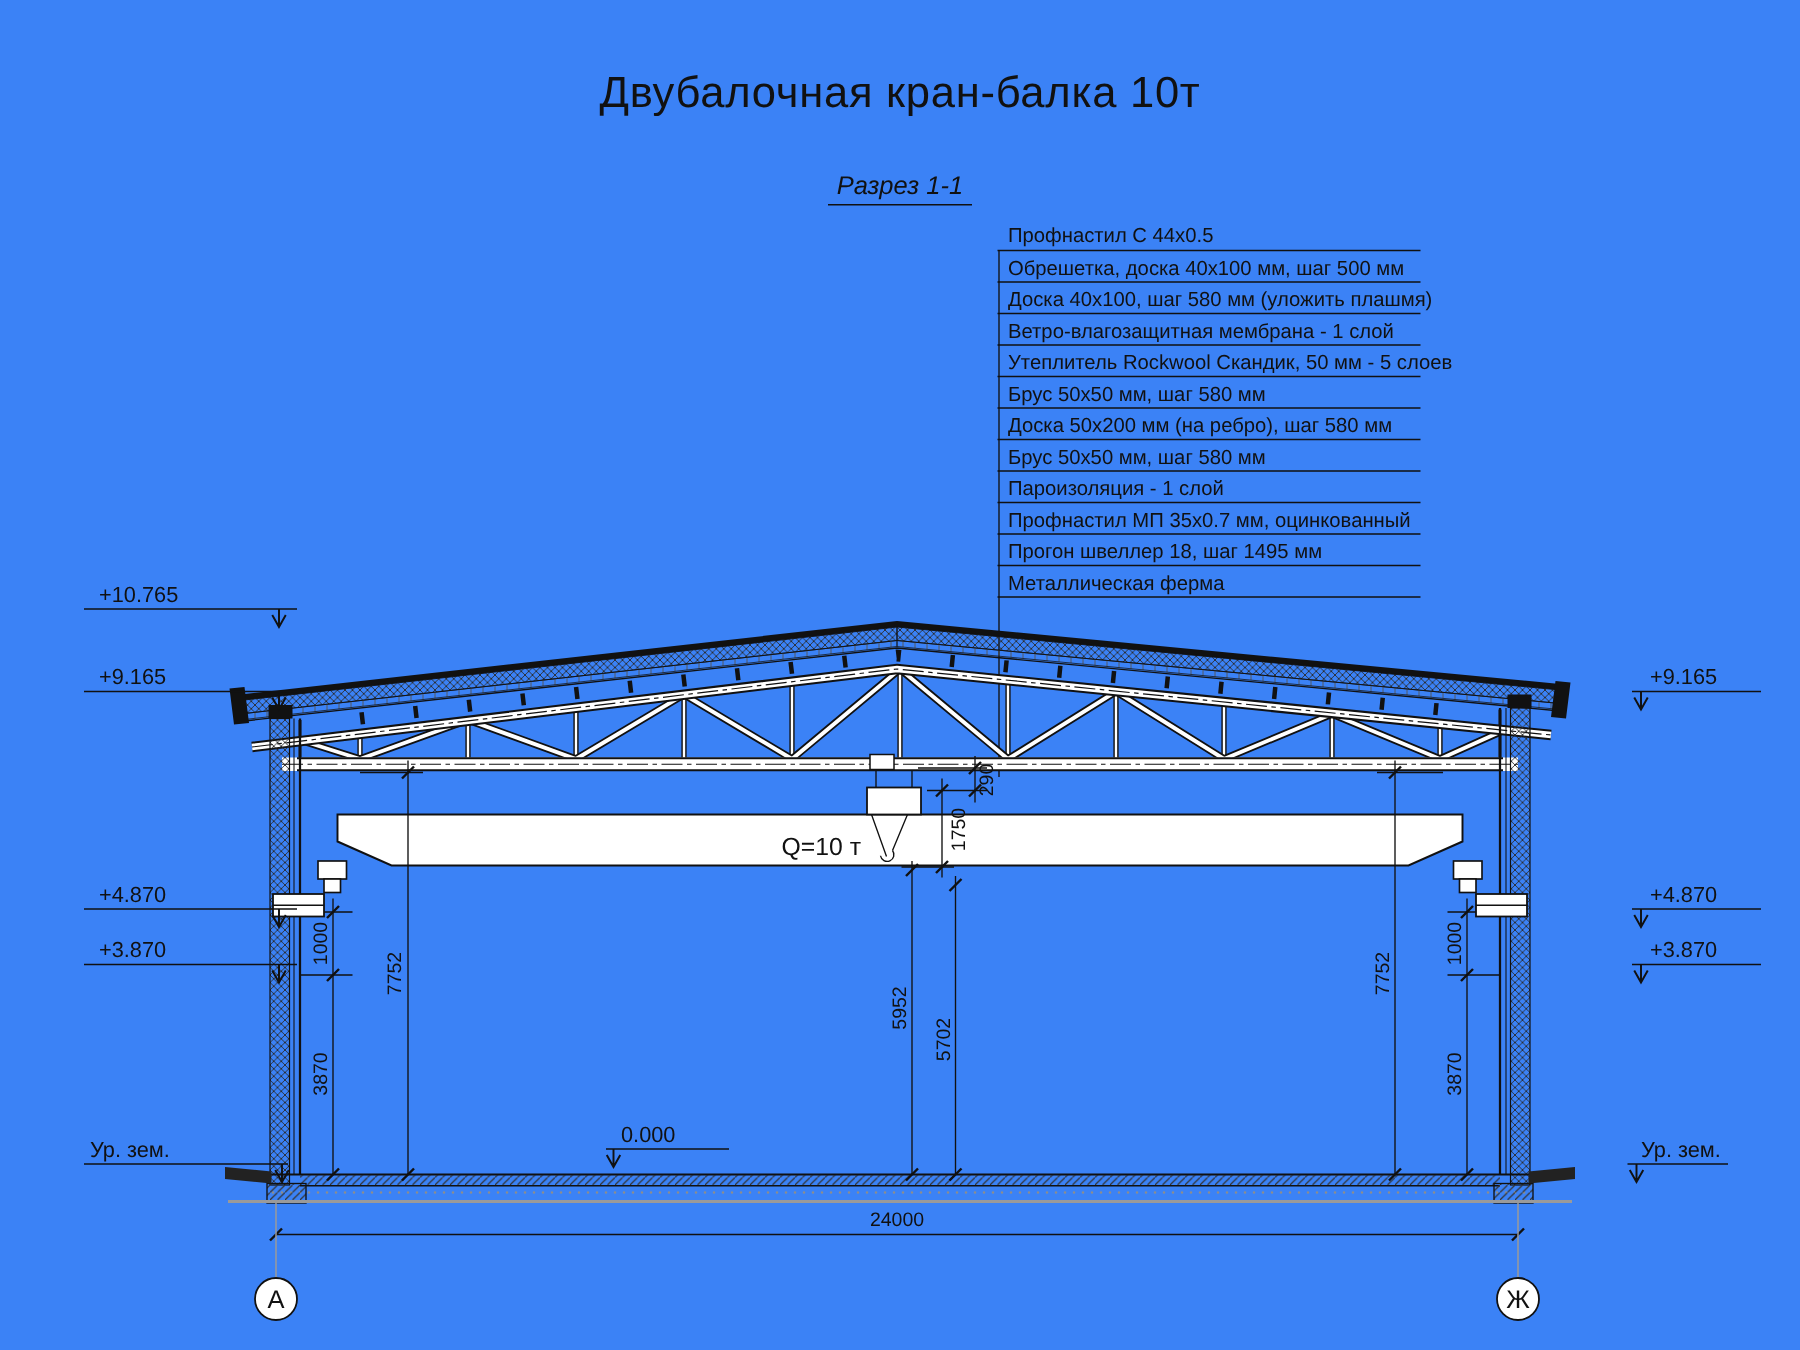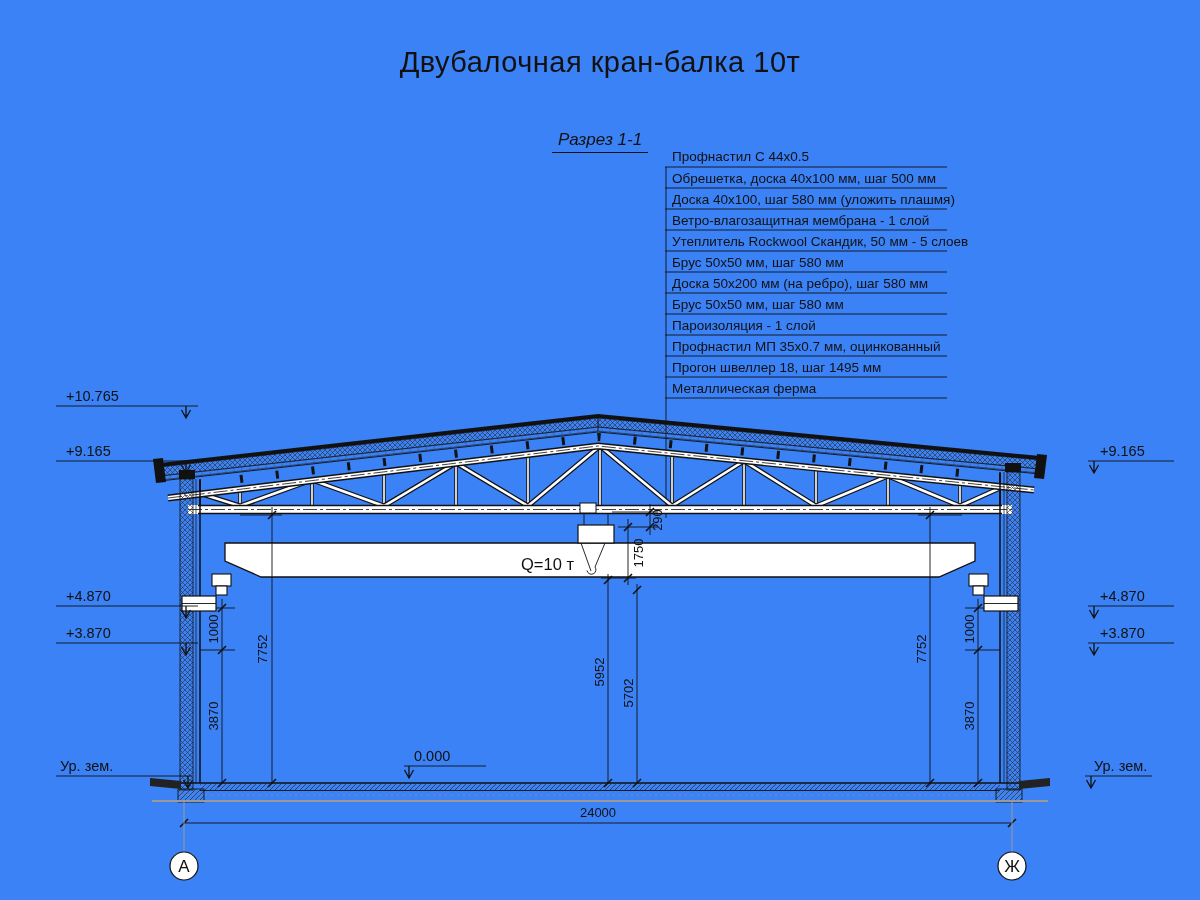--- a/index.html
+++ b/index.html
@@ -2,21 +2,21 @@
 <html><head>
 <meta charset="utf-8">
 <style>
   html,body{margin:0;padding:0;background:#fff;}
   #canvas{position:relative;width:1200px;height:900px;background:#3b82f6;overflow:hidden;
           font-family:Liberation Sans, sans-serif;color:#111;}
   #title{position:absolute;top:46px;left:0;width:1200px;text-align:center;
          font-size:29px;letter-spacing:0.5px;}
   #subtitle-wrap{position:absolute;top:114px;left:0;width:1200px;text-align:center;}
   #subtitle{display:inline-block;font-size:17px;font-style:italic;
-            border-bottom:1.5px solid #111;padding:0 6px 2px 6px;margin-top:16px;}
+            border-bottom:1.5px solid #111;padding:0 6px 2px 6px;}
   svg{position:absolute;top:0;left:0;}
   text{fill:#111;}
   .note{font-size:13.5px;}
   .dim{font-size:13px;}
   .elev{font-size:14.5px;}
   .axis{font-size:17px;}
   .qlabel{font-size:16.5px;}
   .thin{stroke:#111;stroke-width:0.9;fill:none;}
   .med{stroke:#111;stroke-width:1.3;fill:none;}
   .tick{stroke:#111;stroke-width:1.6;}

